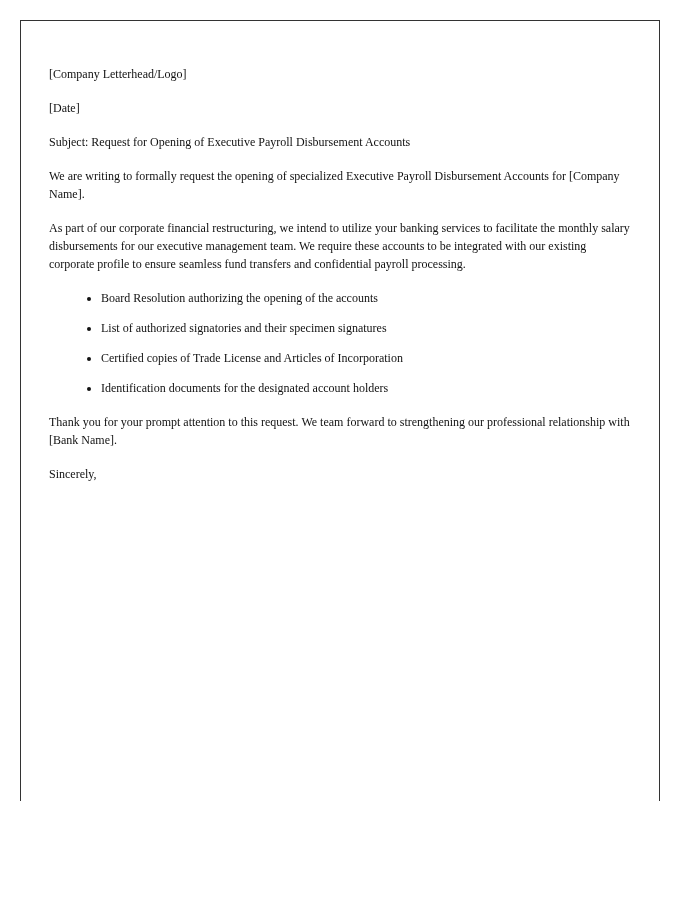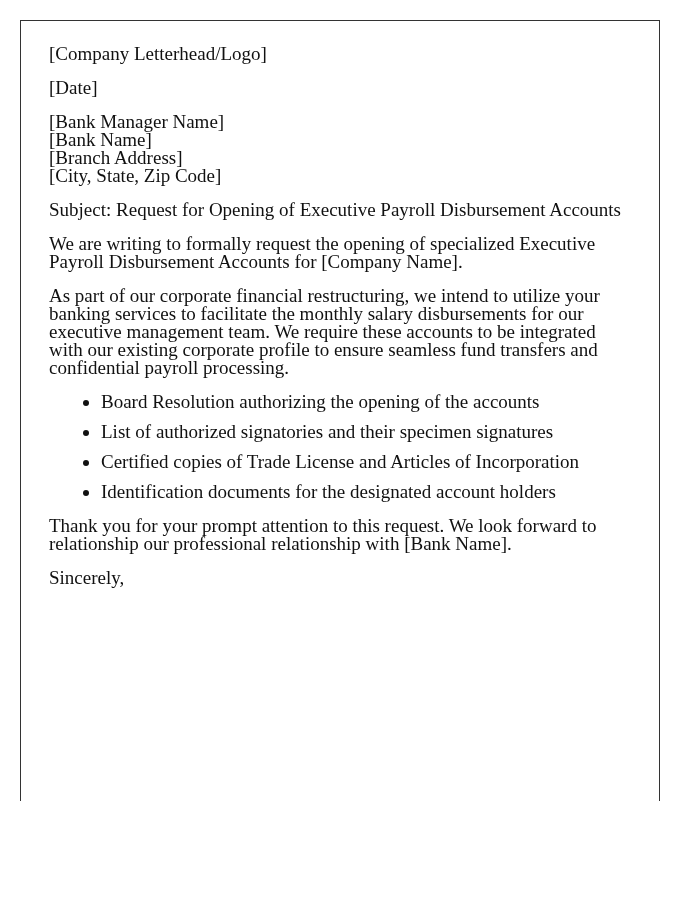--- a/index.html
+++ b/index.html
@@ -3,44 +3,38 @@
 <meta charset="utf-8">
 <style>
   html, body { margin: 0; padding: 0; background: #ffffff; }
   body { width: 700px; height: 900px; position: relative; overflow: hidden; }
   .page {
     position: absolute; left: 20px; top: 20px;
     width: 640px; height: 781px;
     border-top: 1px solid #333; border-left: 1px solid #333; border-right: 1px solid #333;
     box-sizing: border-box;
     font-family: "Liberation Serif", "DejaVu Serif", serif;
-    font-size: 19px; line-height: 18px; color: #111;
-    padding: 24px 28px 0 28px;
+    font-size: 12px; line-height: 18px; color: #111;
+    padding: 44px 28px 0 28px;
   }
   p { margin: 0 0 16px 0; }
   .subject { font-weight: normal; }
   ul { margin: 0 0 16px 0; padding-left: 40px; }
   li { margin: 12px; }
 </style>
 </head>
 <body>
 
 <div class="page">
   <p>[Company Letterhead/Logo]</p>
   <p>[Date]</p>
-  <p class="lines">
-    <span>[Bank Manager Name]</span><br>
-    <span>[Bank Name]</span><br>
-    <span>[Branch Address]</span><br>
-    <span>[City, State, Zip Code]</span>
-  </p>
   <p class="subject">Subject: Request for Opening of Executive Payroll Disbursement Accounts</p>
   <p>We are writing to formally request the opening of specialized Executive Payroll Disbursement Accounts for [Company Name].</p>
   <p>As part of our corporate financial restructuring, we intend to utilize your banking services to facilitate the monthly salary disbursements for our executive management team. We require these accounts to be integrated with our existing corporate profile to ensure seamless fund transfers and confidential payroll processing.</p>
   <ul>
     <li>Board Resolution authorizing the opening of the accounts</li>
     <li>List of authorized signatories and their specimen signatures</li>
     <li>Certified copies of Trade License and Articles of Incorporation</li>
     <li>Identification documents for the designated account holders</li>
   </ul>
-  <p>Thank you for your prompt attention to this request. We look forward to relationship our professional relationship with [Bank Name].</p>
+  <p>Thank you for your prompt attention to this request. We team forward to strengthening our professional relationship with [Bank Name].</p>
   <p>Sincerely,</p>
 </div>
 
 </body></html>

